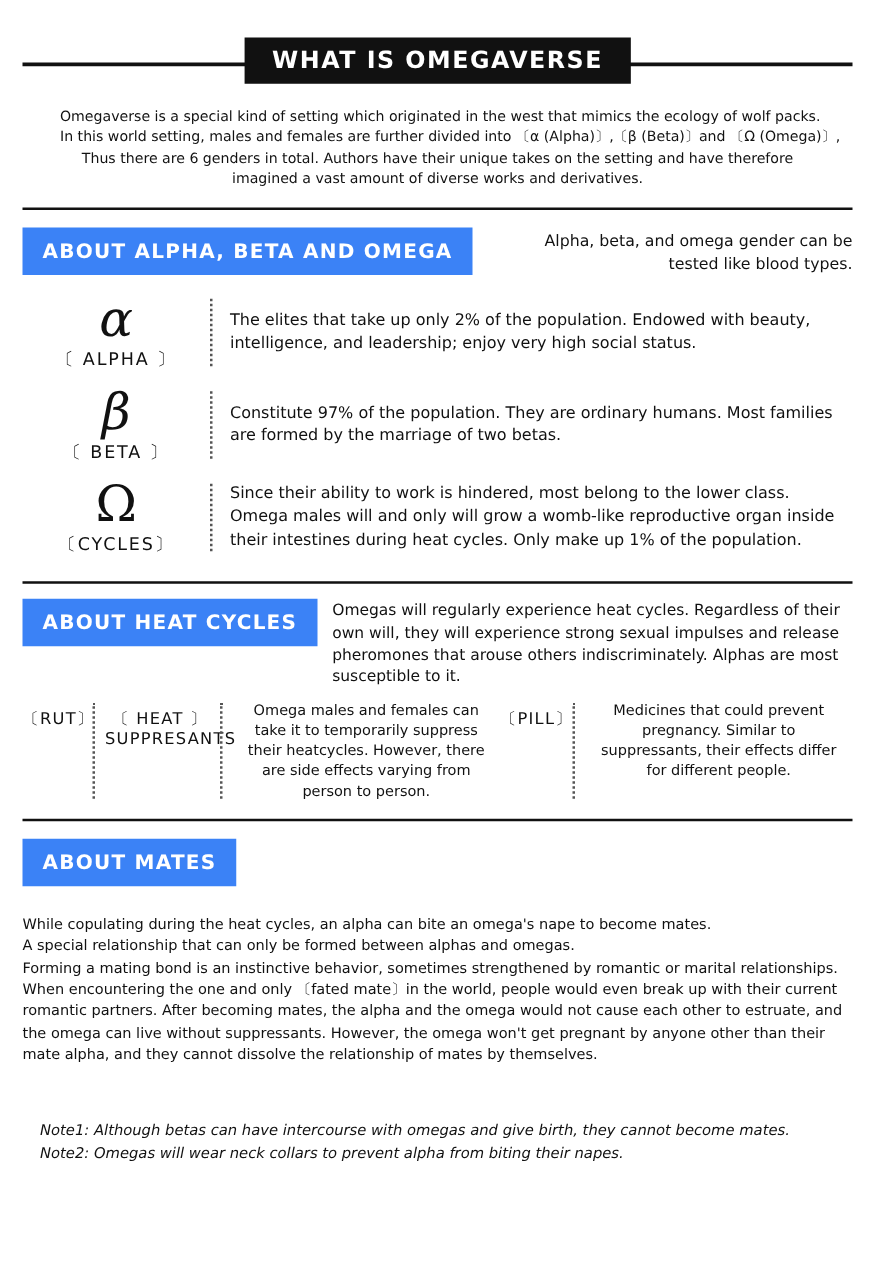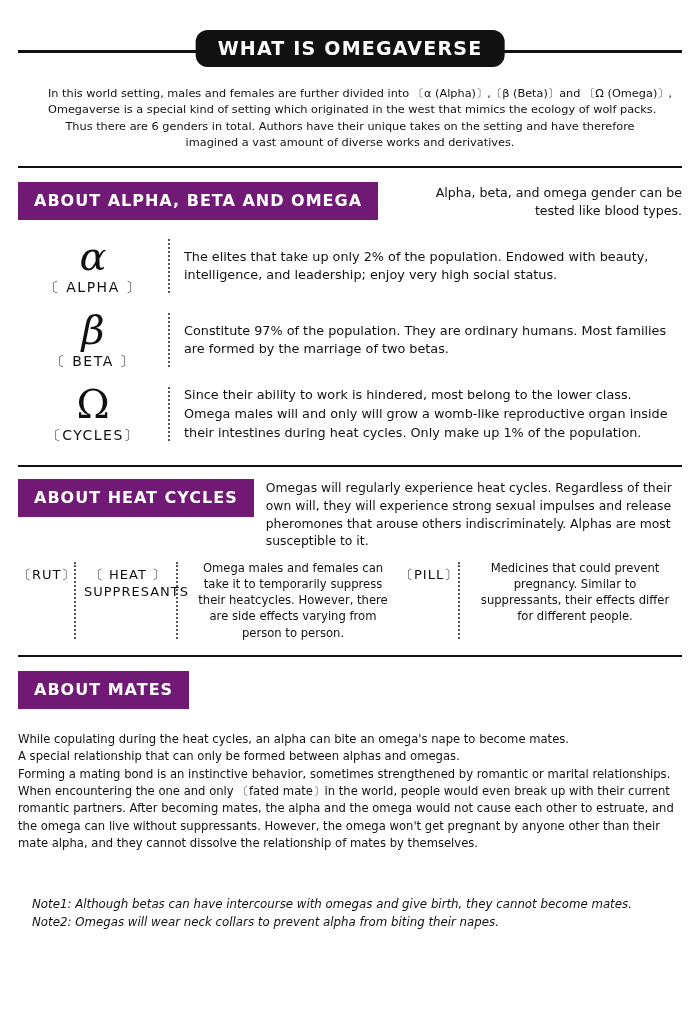--- a/index.html
+++ b/index.html
@@ -44,42 +44,41 @@
     top: 0;
     transform: translateX(-50%);
     background: #111;
     color: #fff;
     font-family: "DejaVu Sans", sans-serif;
     font-weight: bold;
     font-size: 19px;
     letter-spacing: 1.2px;
     padding: 7px 22px 8px 22px;
     white-space: nowrap;
-    border-radius: 12px;
   }
 
   .intro {
     margin: 16px 30px 0 30px;
     text-align: center;
     font-size: 11.3px;
     line-height: 1.45;
     color: #111;
   }
   .intro div { white-space: nowrap; }
 
   .hr-thin {
     height: 2px;
     background: #111;
     margin: 14px 0 0 0;
   }
 
   
   .sec-head {
     display: inline-block;
-    background: #701a75;
+    background: #3b82f6;
     color: #fff;
     font-weight: bold;
     font-size: 16px;
     letter-spacing: 1px;
     padding: 9px 16px 10px 16px;
     white-space: nowrap;
   }
 
   .row-alpha-head {
     display: flex;
@@ -193,22 +192,22 @@
 <body>
 
 <div class="page">
 
   <div class="title-wrap">
     <div class="title-rule"></div>
     <div class="title-box">WHAT IS OMEGAVERSE</div>
   </div>
 
   <div class="intro">
+    <div>Omegaverse is a special kind of setting which originated in the west that mimics the ecology of wolf packs.</div>
     <div>In this world setting, males and females are further divided into 〔α (Alpha)〕,〔β (Beta)〕and 〔Ω (Omega)〕,</div>
-    <div>Omegaverse is a special kind of setting which originated in the west that mimics the ecology of wolf packs.</div>
     <div>Thus there are 6 genders in total. Authors have their unique takes on the setting and have therefore</div>
     <div>imagined a vast amount of diverse works and derivatives.</div>
   </div>
 
   <div class="hr-thin"></div>
 
   <div class="row-alpha-head">
     <div class="sec-head">ABOUT ALPHA, BETA AND OMEGA</div>
     <div class="alpha-head-text">
       <div>Alpha, beta, and omega gender can be tested like blood types.</div>

